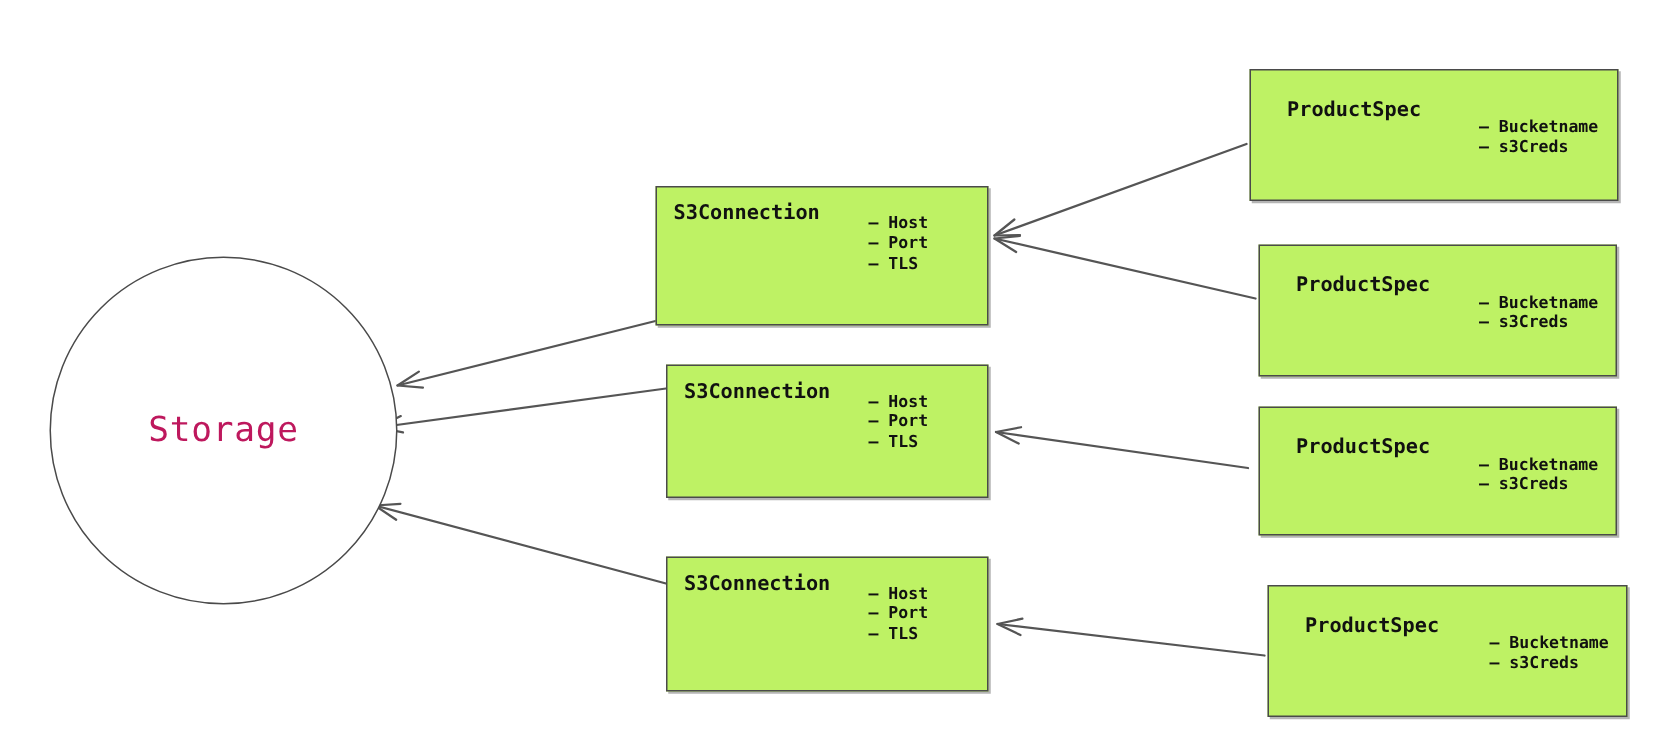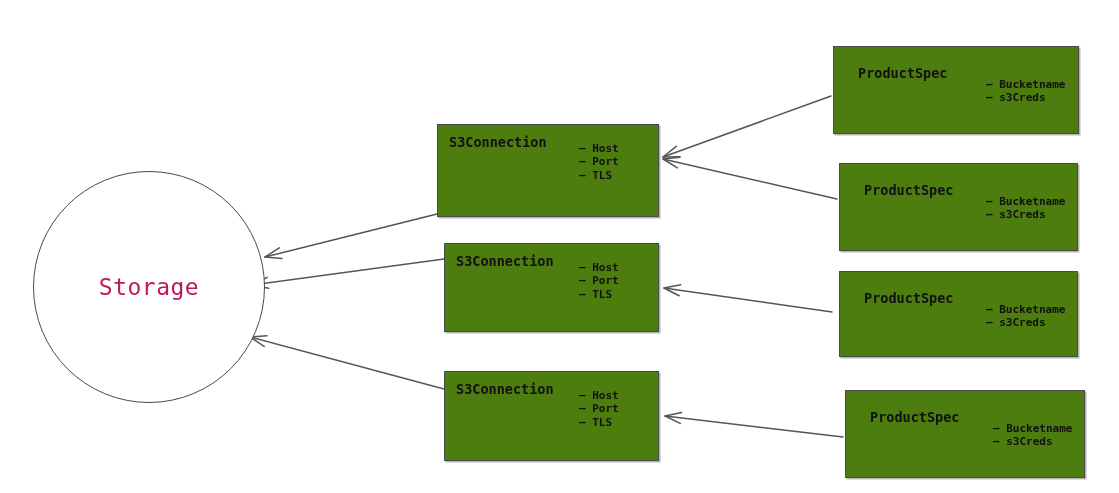--- a/index.html
+++ b/index.html
@@ -22,21 +22,21 @@
     position: absolute;
     left: 0;
     top: 0;
     width: 1119px;
     height: 493px;
     pointer-events: none;
   }
   .node-box {
     position: absolute;
     box-sizing: border-box;
-    background: #4d7c0f;
+    background: #bef264;
     border: 1.4px solid #4a4a4a;
     box-shadow: 1.5px 1.5px 0 rgba(120,120,120,0.55);
   }
   .node-circle {
     position: absolute;
     box-sizing: border-box;
     background: #ffffff;
     border: 1.5px solid #4a4a4a;
     border-radius: 50%;
     display: flex;

